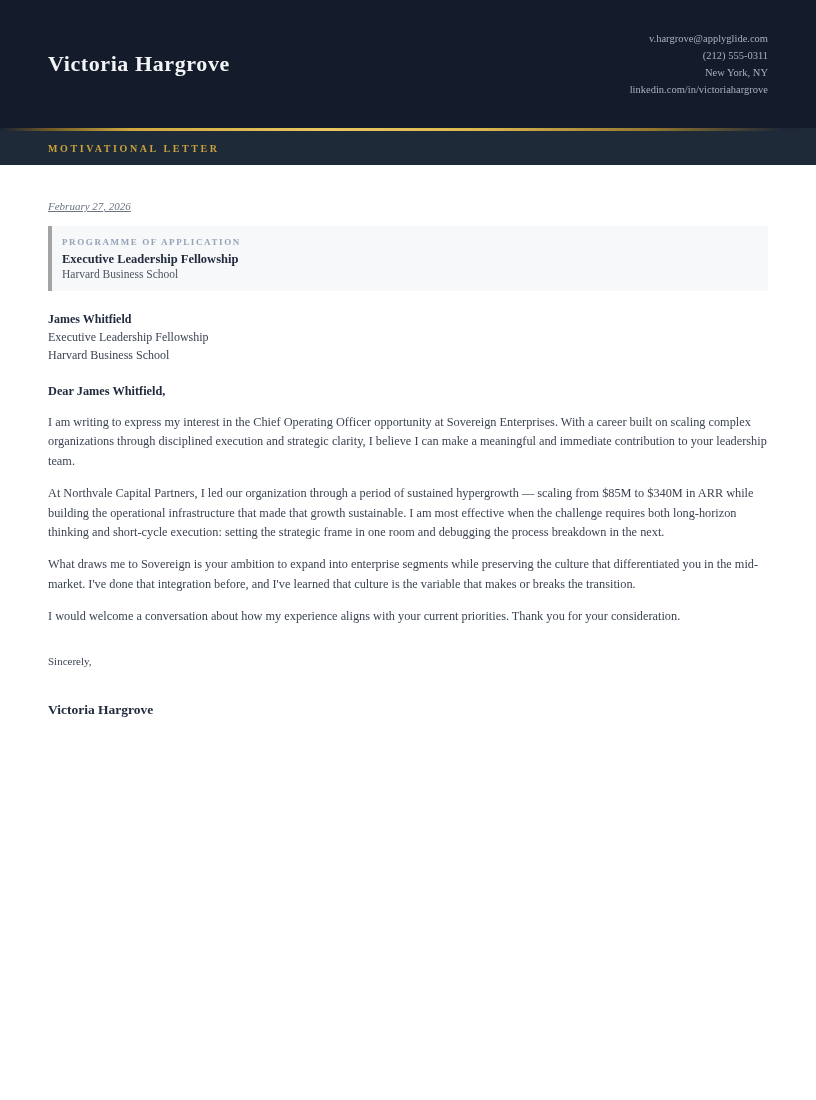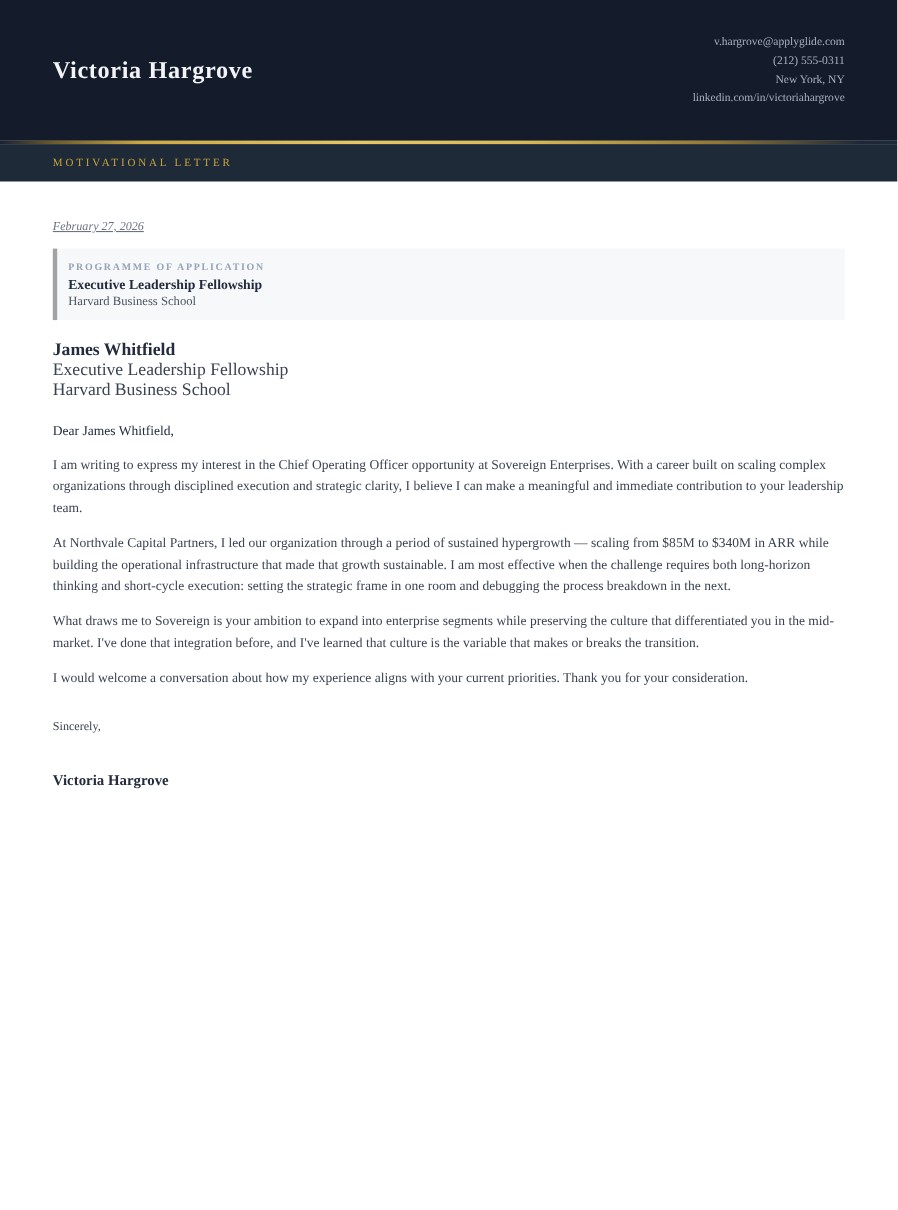--- a/index.html
+++ b/index.html
@@ -55,21 +55,21 @@
   .banner {
     background: #1f2a39;
     height: 34px;
     padding: 0 48px;
     display: flex;
     align-items: center;
   }
   .banner-title {
     color: #c9a23a;
     font-size: 10px;
-    font-weight: normal;
+    font-weight: bold;
     letter-spacing: 2.6px;
   }
 
   
   .letter {
     padding: 34px 48px 0 48px;
     color: #3b4352;
   }
   .letter-date {
     font-style: italic;
@@ -98,27 +98,27 @@
     font-size: 12.5px;
     font-weight: bold;
     line-height: 15px;
   }
   .programme-institution {
     color: #4b5563;
     font-size: 11.5px;
     line-height: 14px;
   }
 
-  .recipient-block { margin-top: 19px; font-size: 16px; }
+  .recipient-block { margin-top: 19px; font-size: 12px; }
   .recipient-block > div { line-height: 18px; }
   .recipient-name { font-weight: bold; color: #222c3e; }
 
   .salutation {
     margin-top: 18px;
-    font-weight: normal;
+    font-weight: bold;
     color: #222c3e;
     font-size: 12.3px;
     line-height: 18px;
   }
 
   .body-paragraph {
     margin-top: 13px;
     font-size: 12.3px;
     line-height: 19.4px;
     color: #3b4352;

